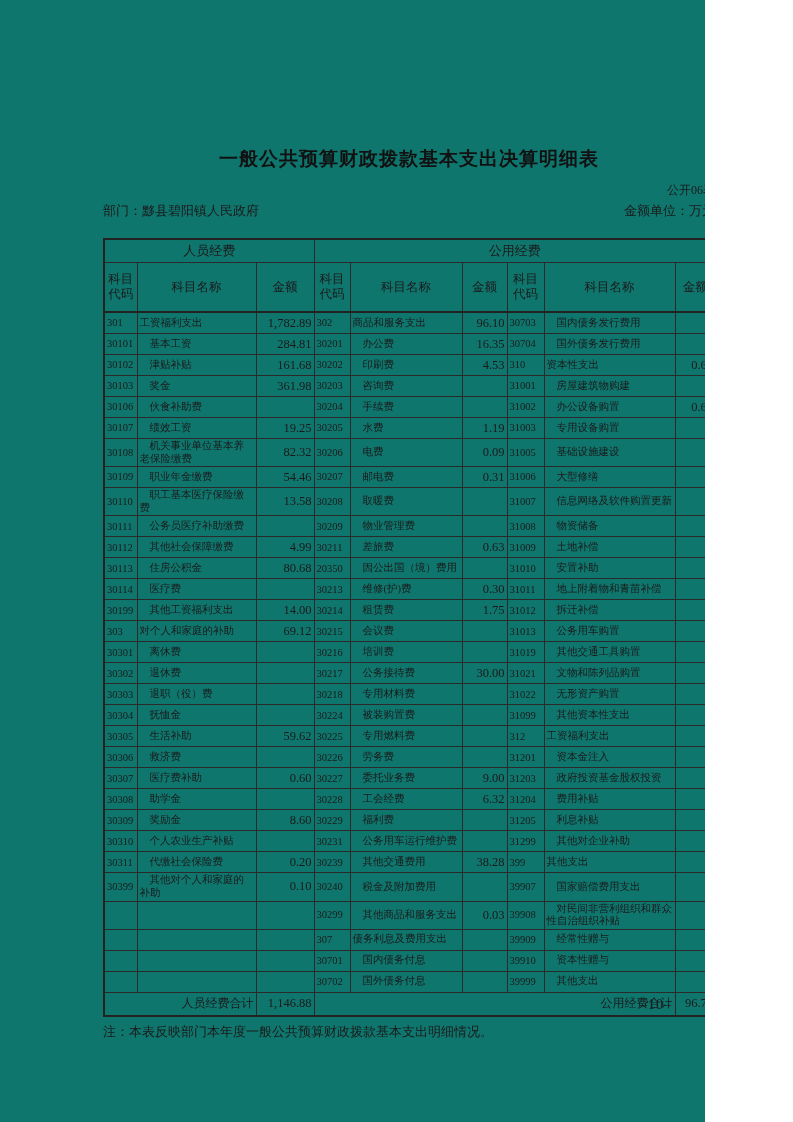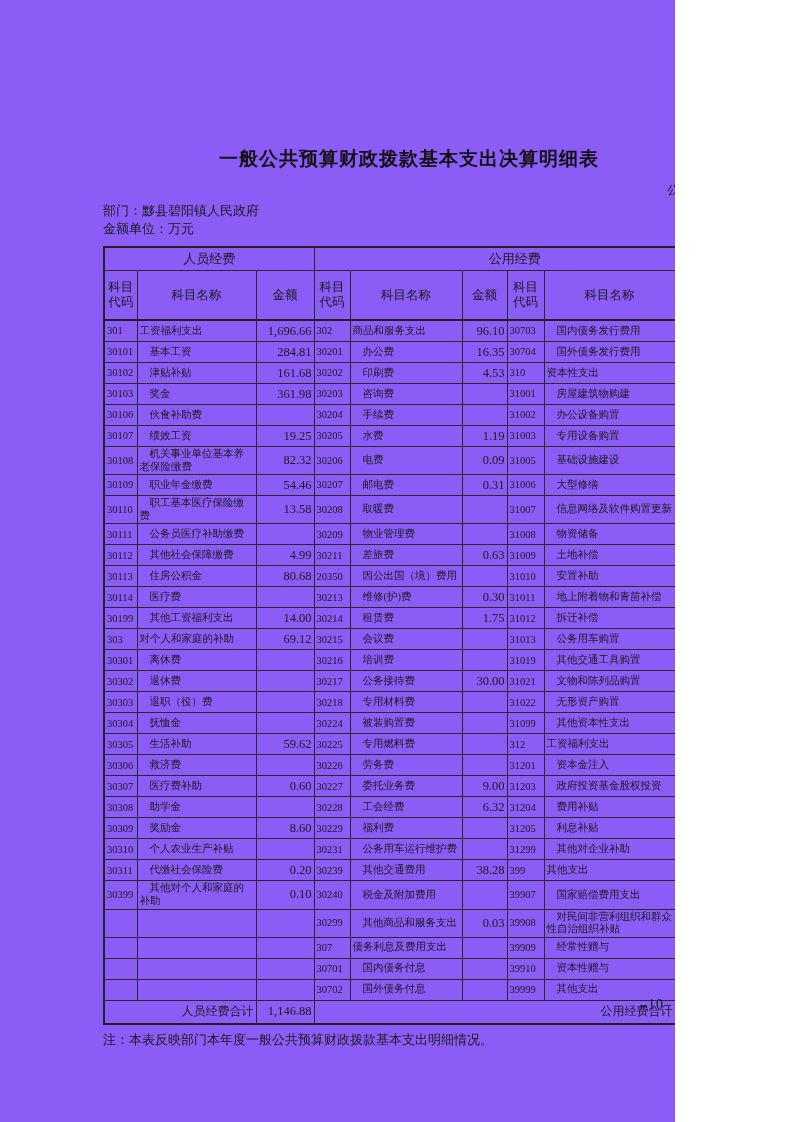--- a/index.html
+++ b/index.html
@@ -4,24 +4,25 @@
 <style>
   html, body {
     margin: 0;
     padding: 0;
     background: #ffffff;
   }
   .page {
     position: relative;
     width: 675px;
     height: 1122px;
-    background: #8b5cf6;
+    background: #0f766e;
     color: #1a1a1a;
     font-family: "Liberation Serif", "DejaVu Serif", serif;
     overflow: hidden;
+    padding-left: 30px;
   }
   .content {
     position: absolute;
     left: 103px;
     top: 146px;
     width: 612px;
   }
   .doc-title {
     margin: 0 0 10px 0;
     text-align: center;
@@ -32,24 +33,23 @@
     color: #111;
   }
   .table-code {
     text-align: right;
     font-size: 12px;
     margin-bottom: 3px;
   }
   .dept-row {
     display: flex;
     justify-content: space-between;
-    align-items: flex-start;
+    align-items: flex-end;
     font-size: 13px;
-    margin-bottom: 8px;
-    flex-direction: column;
+    margin-bottom: 18px;
   }
   table.budget {
     border-collapse: collapse;
     table-layout: fixed;
     width: 612px;
     border: 2px solid #222;
   }
   table.budget th, table.budget td {
     border: 1px solid #2a2a2a;
     padding: 1px 2px;
@@ -151,21 +151,21 @@
           <th>金额</th>
           <th>科目代码</th>
           <th>科目名称</th>
           <th>金额</th>
         </tr>
       </thead>
       <tbody>
           <tr>
             <td class="code">301</td>
             <td class="name">工资福利支出</td>
-            <td class="amount">1,696.66</td>
+            <td class="amount">1,782.89</td>
             <td class="code">302</td>
             <td class="name">商品和服务支出</td>
             <td class="amount">96.10</td>
             <td class="code">30703</td>
             <td class="name sub">国内债务发行费用</td>
             <td class="amount"></td>
           </tr>
           <tr>
             <td class="code">30101</td>
             <td class="name sub">基本工资</td>

